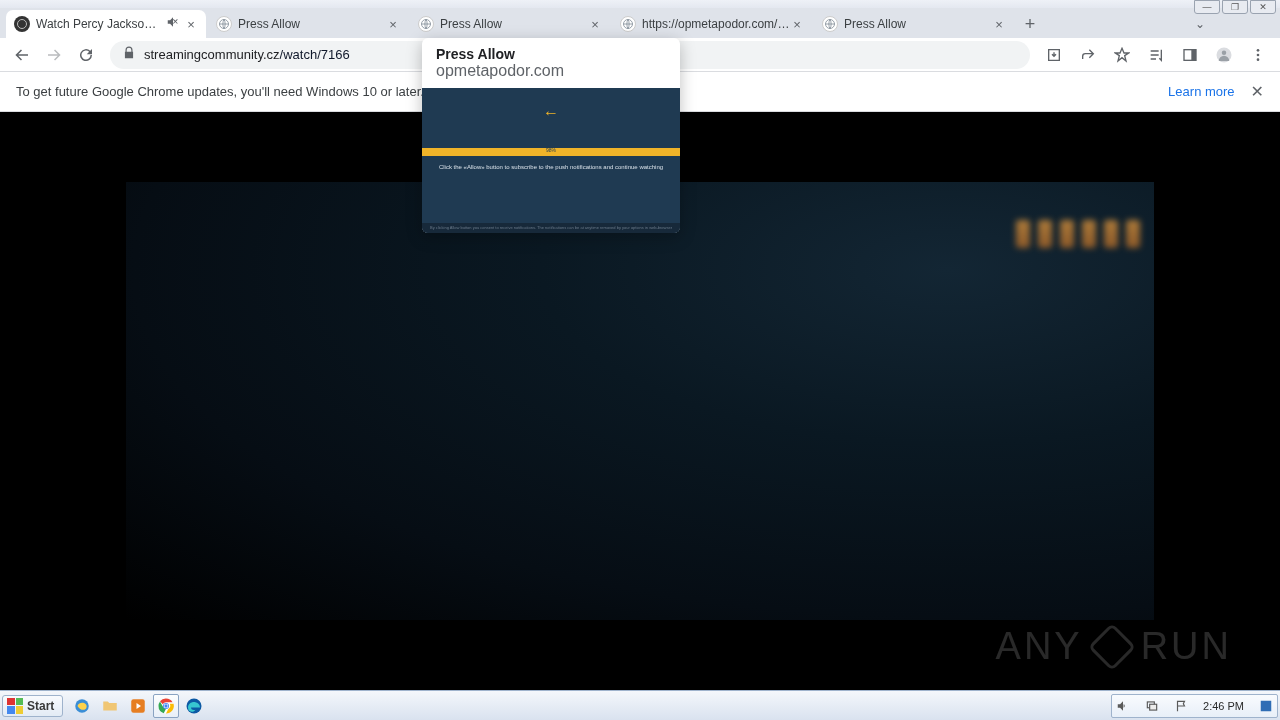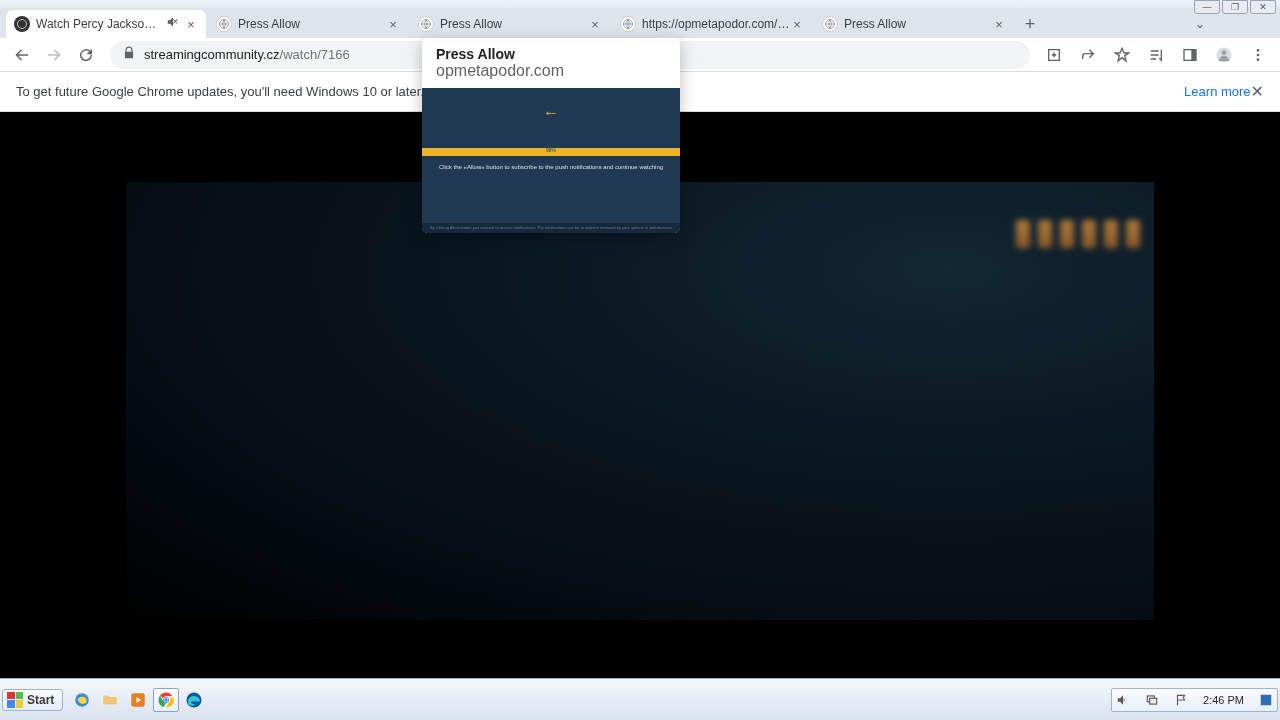--- a/index.html
+++ b/index.html
@@ -18,42 +18,42 @@
 .tab .close{width:14px;height:14px;flex:none;color:#5f6368;display:flex;align-items:center;justify-content:center;border-radius:50%;font-size:13px}
 .new-tab{width:28px;height:28px;display:flex;align-items:center;justify-content:center;color:#5f6368;font-size:18px}
 .tab-dropdown{width:28px;height:28px;display:flex;align-items:center;justify-content:center;color:#5f6368;font-size:12px;margin-left:auto;margin-right:60px}
 .toolbar{height:34px;background:#fff;display:flex;align-items:center;padding:0 8px;gap:4px;border-bottom:1px solid #dadce0}
 .tb-btn{width:28px;height:28px;display:flex;align-items:center;justify-content:center;color:#5f6368;border-radius:50%}
 .tb-btn.disabled{color:#babcbe}
 .omnibox{flex:1;height:28px;background:#f1f3f4;border-radius:14px;display:flex;align-items:center;padding:0 12px;margin:0 6px}
 .omnibox .lock{width:14px;color:#5f6368;margin-right:8px}
 .omnibox .url{font-size:13px;color:#202124}
 .omnibox .url .host{color:#202124}
-.omnibox .url .path{color:#737373}
+.omnibox .url .path{color:#0f172a}
 .right-icons{display:flex;align-items:center;gap:6px}
 .infobar{height:40px;background:#fff;display:flex;align-items:center;padding:0 16px;border-bottom:1px solid #dadce0;font-size:13px;color:#3c4043}
-.infobar .learn{margin-left:auto;color:#1a73e8;}
+.infobar .learn{margin-left:auto;color:#1a73e8;margin-right:16px}
 .infobar .close-info{color:#5f6368;font-size:16px}
 .content{position:absolute;top:112px;left:0;right:0;bottom:30px;background:#000}
 .video-frame{position:absolute;left:126px;top:70px;width:1028px;height:438px;background:radial-gradient(ellipse at 80% 20%,#132634 0%,#0a1822 35%,#060d14 70%,#000 100%)}
 .lights{position:absolute;right:14px;top:38px;display:flex;gap:8px}
 .light{width:14px;height:28px;background:linear-gradient(#c88a3c,#a06228);filter:blur(3px);border-radius:3px;opacity:.85}
 .anyrun{position:absolute;right:48px;bottom:22px;color:rgba(255,255,255,.16);font-size:38px;letter-spacing:3px;font-weight:400;display:flex;align-items:center;gap:12px}
 .anyrun .play{width:34px;height:34px;border:3px solid rgba(255,255,255,.16);border-radius:6px;transform:rotate(45deg);position:relative}
 .hover-preview{position:absolute;left:422px;top:38px;width:258px;background:#fff;box-shadow:0 4px 16px rgba(0,0,0,.25);border-radius:6px;overflow:hidden;z-index:50}
 .hover-preview .hdr{padding:8px 14px}
 .hover-preview .hdr .t1{font-size:14px;font-weight:600;color:#202124}
 .hover-preview .hdr .t2{font-size:16px;color:#5f6368}
 .hover-preview .thumb{height:145px;background:#1f3a52;position:relative}
 .hover-preview .thumb .arrow{position:absolute;left:50%;top:14px;transform:translateX(-50%);color:#f0b429;font-size:16px}
 .hover-preview .thumb .bar{position:absolute;left:0;right:0;top:60px;height:8px;background:#f0b429}
 .hover-preview .thumb .bar .pct{position:absolute;left:50%;top:-1px;transform:translateX(-50%);font-size:5px;color:#1f3a52}
 .hover-preview .thumb .msg{position:absolute;left:0;right:0;top:76px;text-align:center;color:#d8e0e8;font-size:6px;padding:0 10px}
 .hover-preview .thumb .foot{position:absolute;left:0;right:0;bottom:0;height:10px;background:#17293a;color:#6a7a8a;font-size:4px;text-align:center;line-height:10px}
-.taskbar{position:absolute;left:0;right:0;bottom:0;height:42px;background:linear-gradient(#f4f7fb,#d9e2ef);border-top:1px solid #9fb3cc;display:flex;align-items:center}
+.taskbar{position:absolute;left:0;right:0;bottom:0;height:30px;background:linear-gradient(#f4f7fb,#d9e2ef);border-top:1px solid #9fb3cc;display:flex;align-items:center}
 .start{height:22px;padding:0 8px 0 4px;margin-left:2px;background:linear-gradient(#f9fbfe,#e3ebf5);border:1px solid #9fb3cc;border-radius:3px;display:flex;align-items:center;gap:4px;font-size:12px;font-weight:700;color:#3a3a3a}
 .start .flag{width:16px;height:16px;display:grid;grid-template-columns:1fr 1fr;grid-template-rows:1fr 1fr;gap:1px}
 .start .flag span:nth-child(1){background:#d33}
 .start .flag span:nth-child(2){background:#5b5}
 .start .flag span:nth-child(3){background:#48e}
 .start .flag span:nth-child(4){background:#ec3}
 .tb-apps{display:flex;align-items:center;gap:2px;margin-left:6px}
 .tb-app{width:26px;height:24px;display:flex;align-items:center;justify-content:center;border:1px solid transparent;border-radius:2px}
 .tb-app.active{border-color:#8aa3c2;background:linear-gradient(#fdfefe,#e8eff8)}
 .tray{margin-left:auto;display:flex;align-items:center;gap:15px;padding:0 4px;height:24px;border:1px solid #9fb3cc;border-radius:2px;margin-right:2px;background:linear-gradient(#f9fbfe,#e8eff8);font-size:11px;color:#2a2a2a}
@@ -203,20 +203,25 @@
   <div class="video-frame">
     <div class="lights">
       <div class="light"></div>
         <div class="light"></div>
         <div class="light"></div>
         <div class="light"></div>
         <div class="light"></div>
         <div class="light"></div>
     </div>
   </div>
+  <div class="anyrun">
+    <span>ANY</span>
+    <span class="play"></span>
+    <span>RUN</span>
+  </div>
 </div>
 
 <div class="hover-preview">
   <div class="hdr">
     <div class="t1">Press Allow</div>
     <div class="t2">opmetapodor.com</div>
   </div>
   <div class="thumb">
     <div class="arrow">←</div>
     <div class="bar">

